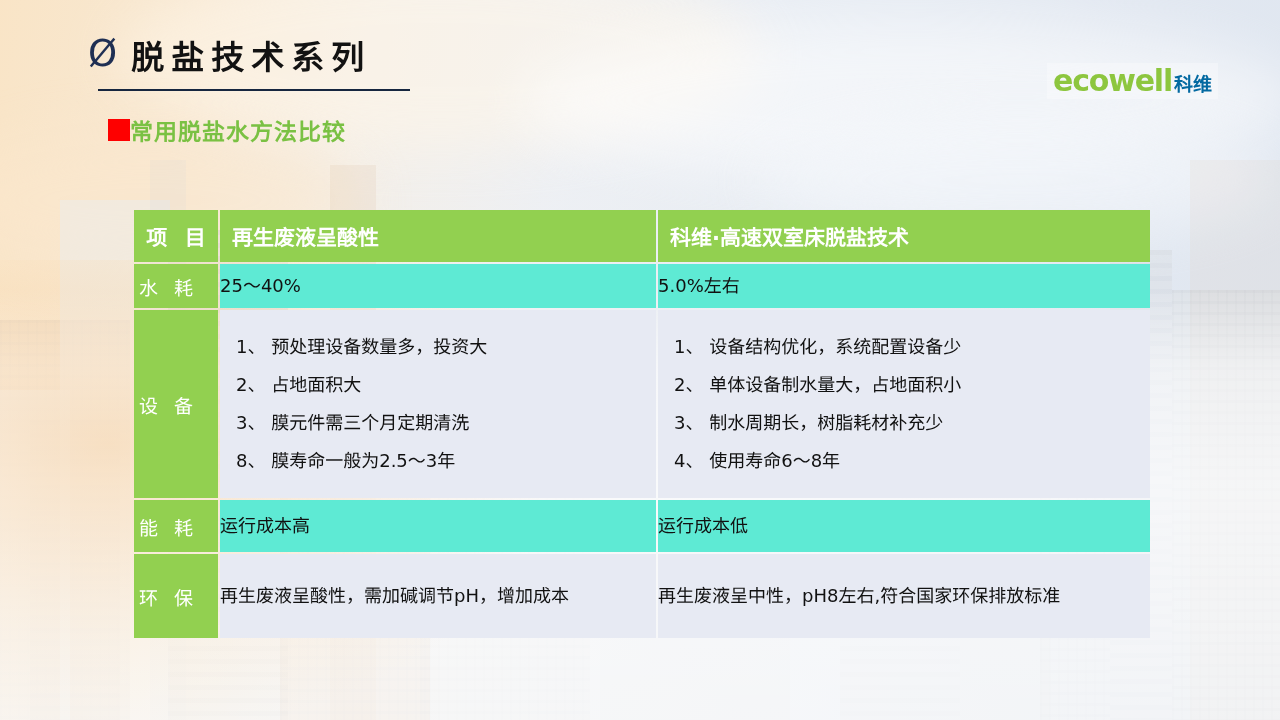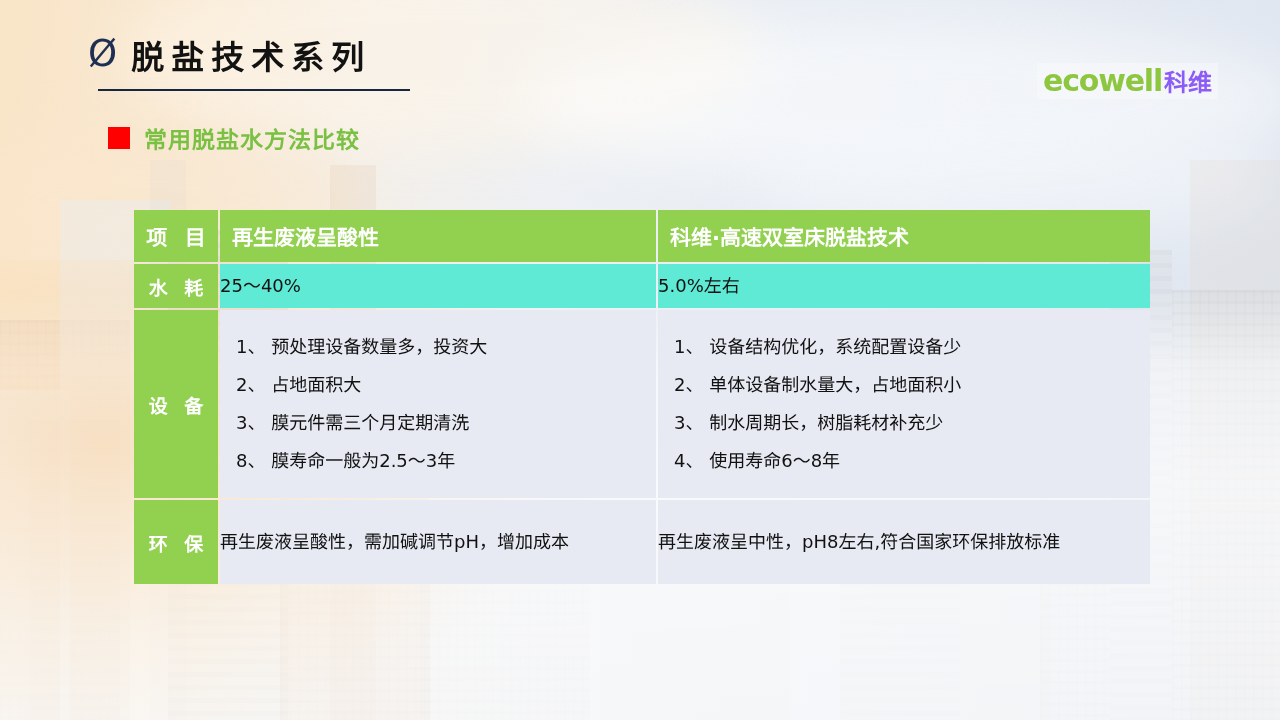--- a/index.html
+++ b/index.html
@@ -127,22 +127,21 @@
     width: 312px;
     height: 2px;
     background: #16263f;
     margin-top: 9px;
     margin-left: 10px;
   }
 
   .subtitle-row {
     display: flex;
     align-items: center;
-    gap: 14px;
-    margin-top: 30px;
+    margin-top: 22px;
     margin-left: 20px;
   }
   .subtitle-bullet {
     width: 22px;
     height: 22px;
     background: #fe0000;
     flex: 0 0 auto;
   }
   .subtitle-text {
     font-family: "DejaVu Sans", "Liberation Sans", sans-serif;
@@ -167,23 +166,23 @@
   .logo-mark {
     font-family: "DejaVu Sans", "Liberation Sans", sans-serif;
     font-size: 30px;
     font-weight: 700;
     color: #8dc63f;
     letter-spacing: -1.2px;
     line-height: 1;
   }
   .logo-cn {
     font-family: "DejaVu Sans", "Liberation Sans", sans-serif;
-    font-size: 24px;
-    font-weight: 700;
-    color: #8b5cf6;
+    font-size: 19px;
+    font-weight: 700;
+    color: #0369a1;
     line-height: 1;
     letter-spacing: 0px;
   }
 
   
   .table-wrap {
     position: absolute;
     left: 132px;
     top: 208px;
     width: 1020px;
@@ -215,23 +214,22 @@
     text-indent: 5px;
   }
   .cell-head.body {
     padding-left: 12px;
   }
 
   .cell-label {
     background: #92d050;
     color: #ffffff;
     font-family: "DejaVu Sans", "Liberation Sans", sans-serif;
-    font-weight: 700;
+    font-weight: 400;
     font-size: 19px;
-    text-align: center;
     letter-spacing: 5px;
     text-indent: 5px;
   }
 
   .cell-dark {
     background: #5eead4;
   }
   .cell-light {
     background: #e7eaf3;
   }
@@ -365,20 +363,25 @@
           <td class="cell-light cell-body">
             <ul class="bullets">
               <li>1、 设备结构优化，系统配置设备少</li>
               <li>2、 单体设备制水量大，占地面积小</li>
               <li>3、  制水周期长，树脂耗材补充少</li>
               <li>4、 使用寿命6～8年</li>
             </ul>
           </td>
         </tr>
 
+        <tr class="row-h-med">
+          <td class="cell-label">能 耗</td>
+          <td class="cell-dark cell-body">运行成本高</td>
+          <td class="cell-dark cell-body">运行成本低</td>
+        </tr>
 
         <tr class="row-h-two">
           <td class="cell-label">环 保</td>
           <td class="cell-light cell-body two-line">再生废液呈酸性，需加碱调节pH，增加成本</td>
           <td class="cell-light cell-body two-line">再生废液呈中性，pH8左右,符合国家环保排放标准</td>
         </tr>
 
       </tbody>
     </table>
   </div>

